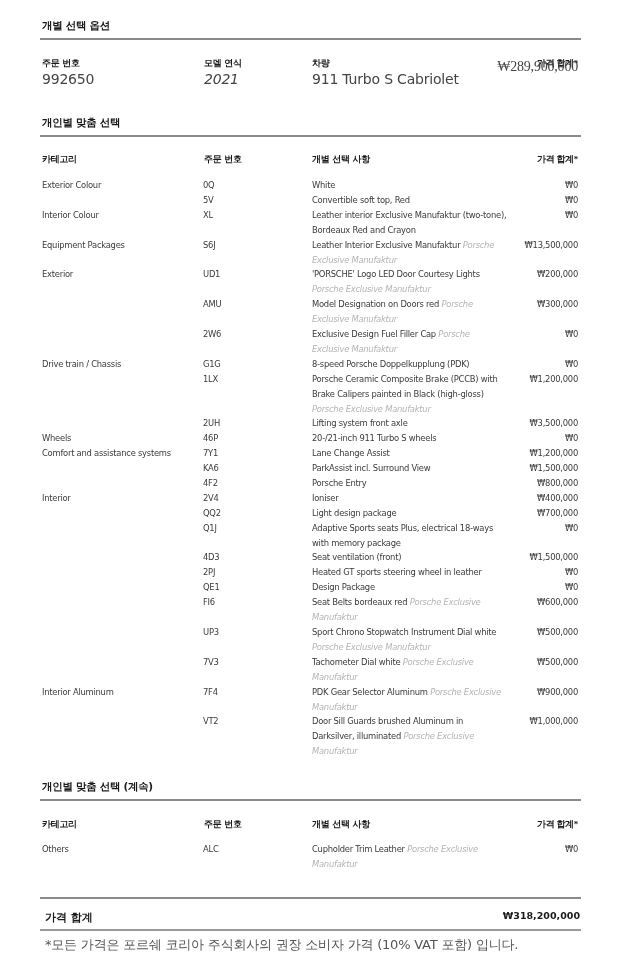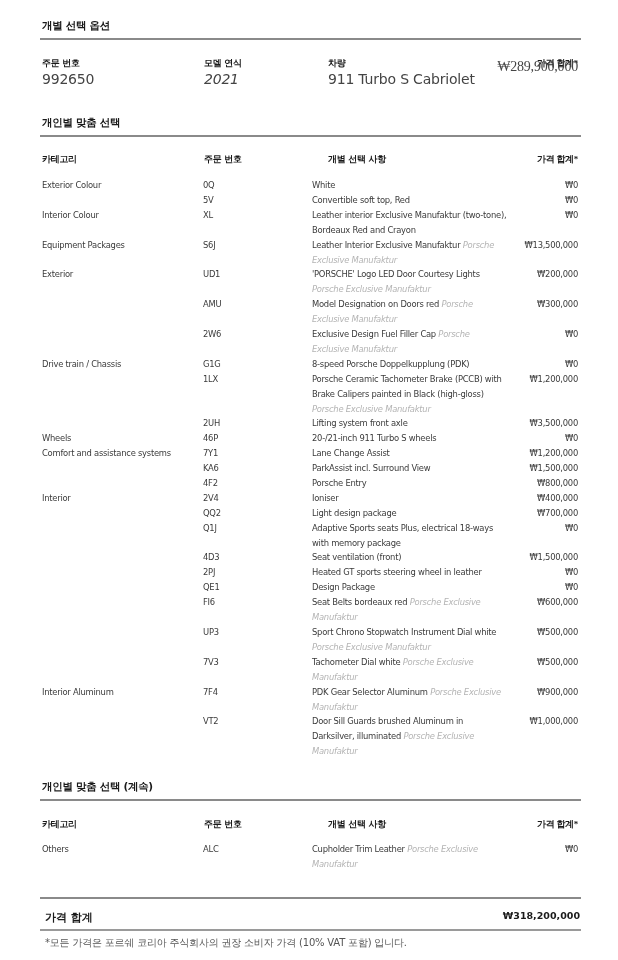--- a/index.html
+++ b/index.html
@@ -8,33 +8,33 @@
 
   .sec-title { position: absolute; left: 42px; font-size: 10.5px; font-weight: bold; color: #1a1a1a; letter-spacing: -0.3px; }
   .rule { position: absolute; left: 40px; width: 541px; height: 2px; background: #8a8a8a; }
   .rule.thin { height: 1.5px; background: #9a9a9a; }
 
   .hdr { position: absolute; font-size: 9px; font-weight: bold; color: #1a1a1a; letter-spacing: -0.3px; }
   .val { position: absolute; font-size: 14px; color: #444; letter-spacing: -0.2px; }
 
   .c1 { left: 42px; }
   .c2 { left: 204px; }
-  .c3 { left: 312px; margin-left: 16px; }
+  .c3 { left: 312px; }
   .c4 { right: 40px; text-align: center; font-family: Liberation Serif, serif; }
 
   .row { position: absolute; left: 0; width: 618px; font-size: 8.4px; color: #3a3a3a; letter-spacing: -0.25px; line-height: 14.8px; }
   .row .cat { position: absolute; left: 42px; top: 0; white-space: nowrap; }
   .row .code { position: absolute; left: 203px; top: 0; }
   .row .desc { position: absolute; left: 312px; top: 0; width: 195px; }
   .row .price { position: absolute; right: 40px; top: 0; text-align: right; white-space: nowrap; }
   .row .note { color: #b4b4b4; font-style: italic; }
 
   .total-label { position: absolute; left: 45px; top: 910px; font-size: 11px; font-weight: bold; color: #1a1a1a; }
   .total-value { position: absolute; right: 38px; top: 910px; font-size: 9.5px; font-weight: bold; color: #1a1a1a; }
-  .footnote { position: absolute; left: 45px; top: 936px; font-size: 10px; color: #555; letter-spacing: -0.2px; }
+  .footnote { position: absolute; left: 45px; top: 936px; font-size: 13px; color: #555; letter-spacing: -0.2px; }
 </style>
 </head>
 <body>
 
 <div class="sec-title" style="top:19px;">개별 선택 옵션</div>
 <div class="rule" style="top:38px;"></div>
 
 <div class="hdr c1" style="top:57px;">주문 번호</div>
 <div class="hdr c2" style="top:57px;">모델 연식</div>
 <div class="hdr c3" style="top:57px;">차량</div>
@@ -98,21 +98,21 @@
     </div>
     <div class="row" style="top: 357px;">
       <div class="cat">Drive train / Chassis</div>
       <div class="code">G1G</div>
       <div class="desc"><span>8-speed Porsche Doppelkupplung (PDK)</span></div>
       <div class="price">₩0</div>
     </div>
     <div class="row" style="top: 372px;">
       <div class="cat"></div>
       <div class="code">1LX</div>
-      <div class="desc"><span>Porsche Ceramic Tachometer Brake (PCCB) with Brake Calipers painted in Black (high-gloss)</span> <span class="note">Porsche Exclusive Manufaktur</span></div>
+      <div class="desc"><span>Porsche Ceramic Composite Brake (PCCB) with Brake Calipers painted in Black (high-gloss)</span> <span class="note">Porsche Exclusive Manufaktur</span></div>
       <div class="price">₩1,200,000</div>
     </div>
     <div class="row" style="top: 416px;">
       <div class="cat"></div>
       <div class="code">2UH</div>
       <div class="desc"><span>Lifting system front axle</span></div>
       <div class="price">₩3,500,000</div>
     </div>
     <div class="row" style="top: 431px;">
       <div class="cat">Wheels</div>

